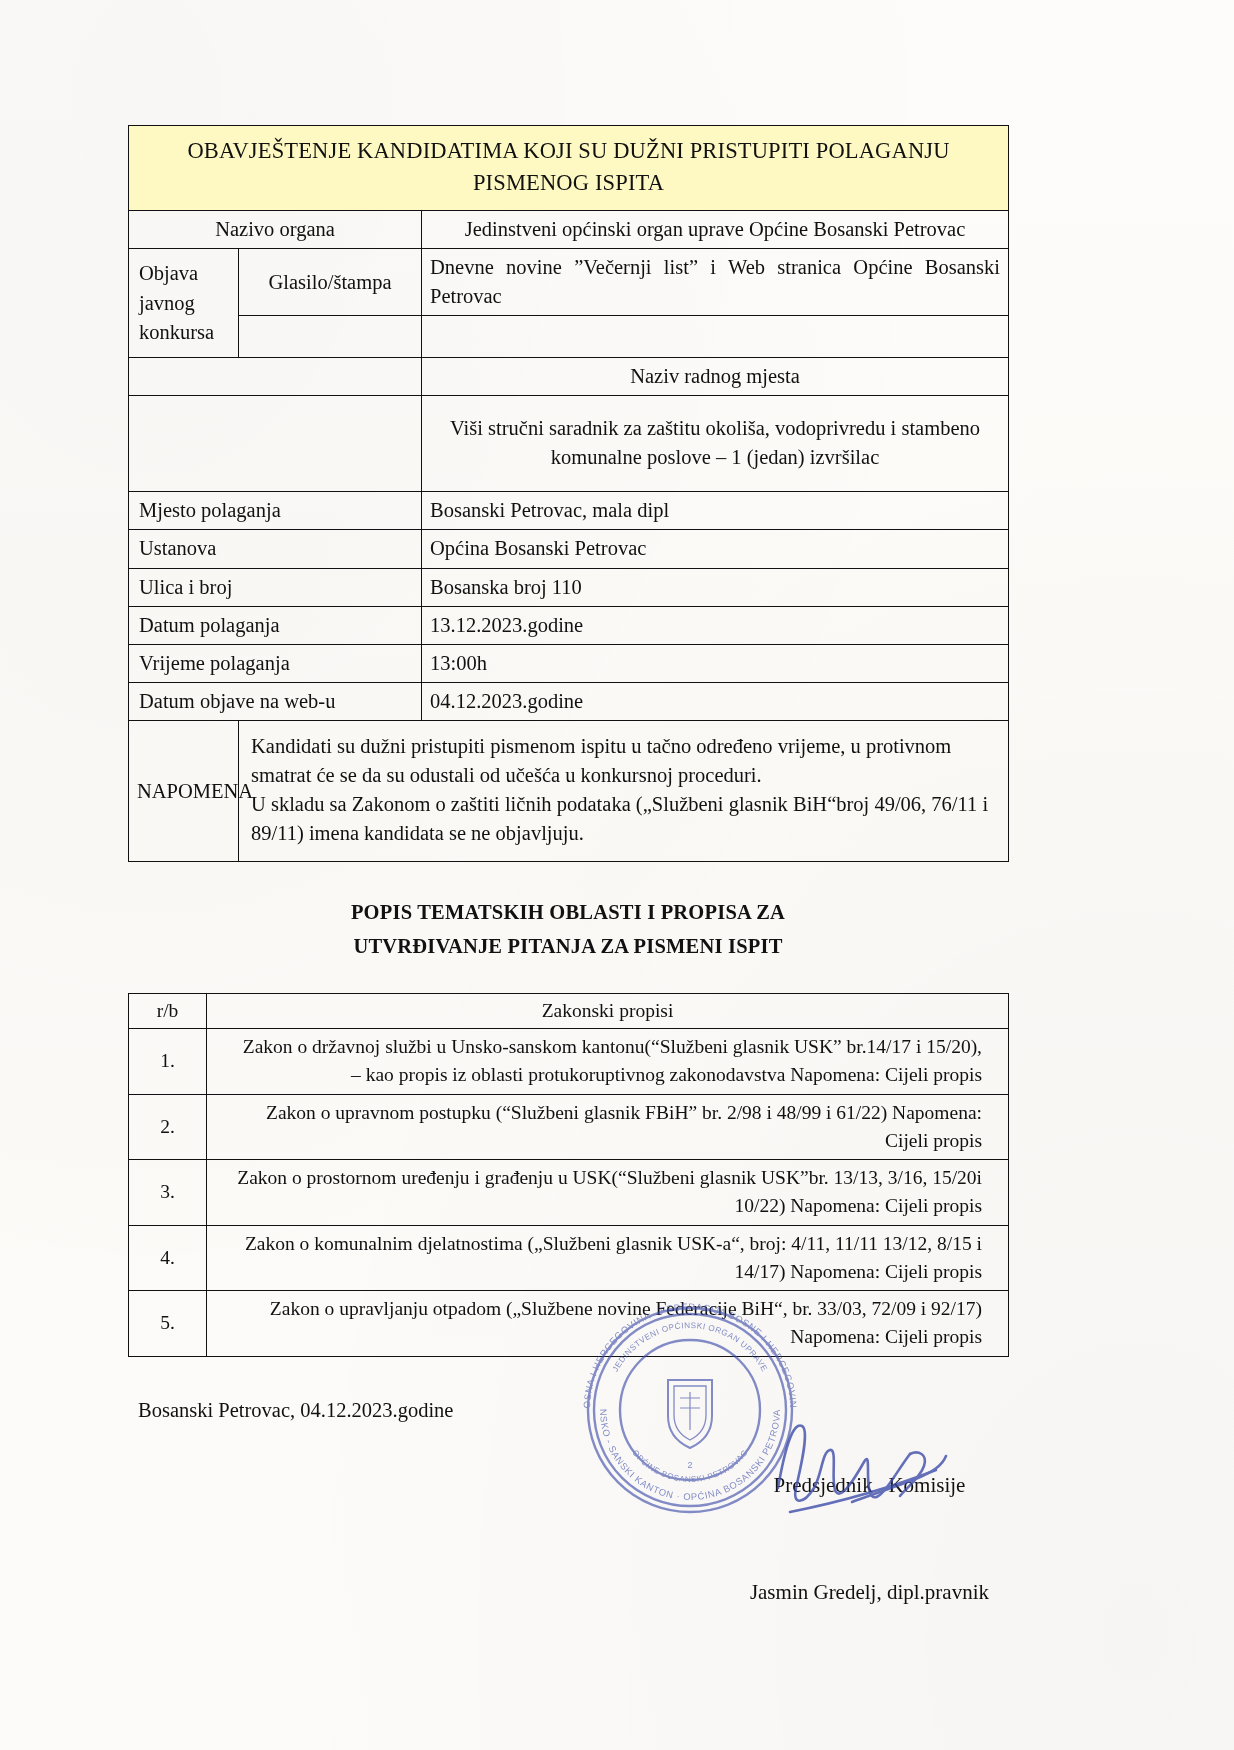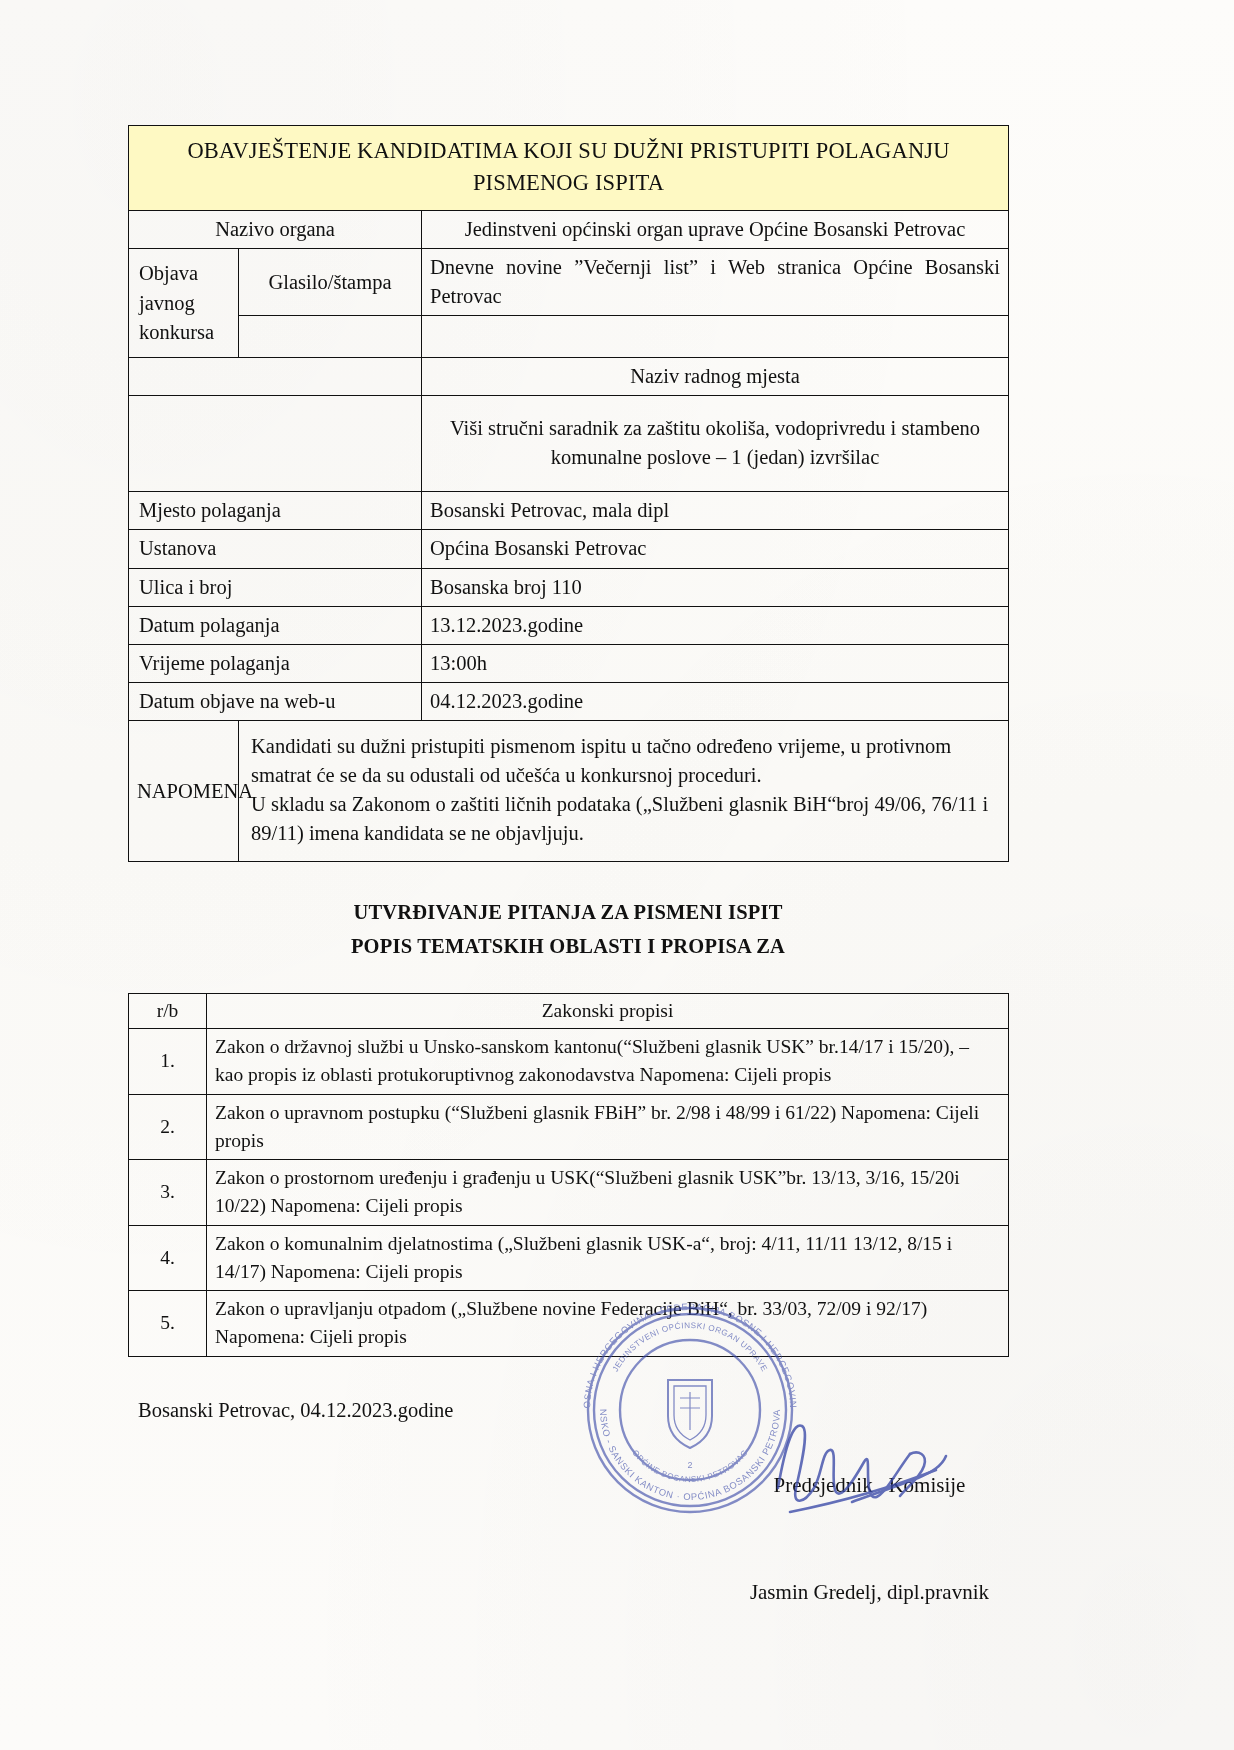--- a/index.html
+++ b/index.html
@@ -88,21 +88,21 @@
     border-collapse: collapse;
     table-layout: fixed;
     font-size: 19.5px;
   }
   table.t2 td {
     border: 1.5px solid #111;
     padding: 3px 6px;
     line-height: 1.45;
   }
   .t2 .num { text-align: center; width: 78px; vertical-align: middle; }
-  .t2 .txt { text-align: left; padding: 4px 8px; margin-top: 44px; }
+  .t2 .txt { text-align: right; padding: 4px 26px; margin-top: 44px; }
   .t2 .hdr { text-align: center; }
 
   
   .footer {
     position: relative;
     margin-top: 36px;
     height: 200px;
   }
   .footer-left {
     position: absolute;
@@ -218,22 +218,22 @@
         <td class="napomena-label">NAPOMENA</td>
         <td colspan="2" class="napomena-body">
           <div>Kandidati su dužni pristupiti pismenom ispitu u tačno određeno vrijeme, u protivnom smatrat će se da su odustali od učešća u konkursnoj proceduri.</div>
           <div>U skladu sa Zakonom o zaštiti ličnih podataka („Službeni glasnik BiH“broj 49/06, 76/11 i 89/11) imena kandidata se ne objavljuju.</div>
         </td>
       </tr>
     </tbody>
   </table>
 
   <div class="mid-heading">
+    <div>POPIS TEMATSKIH OBLASTI I PROPISA ZA</div>
     <div>UTVRĐIVANJE PITANJA ZA PISMENI ISPIT</div>
-    <div>POPIS TEMATSKIH OBLASTI I PROPISA ZA</div>
   </div>
 
   <table class="t2">
     <colgroup>
       <col style="width:78px">
       <col style="width:802px">
     </colgroup>
     <tbody>
       <tr>
         <td class="num hdr">r/b</td>

